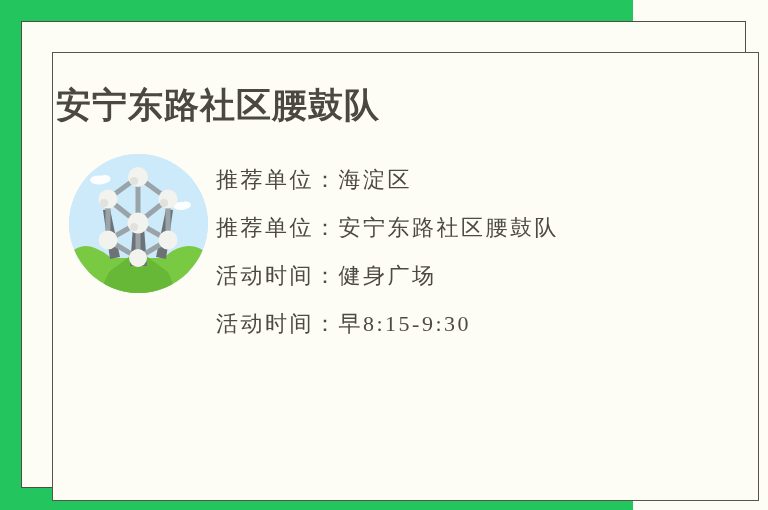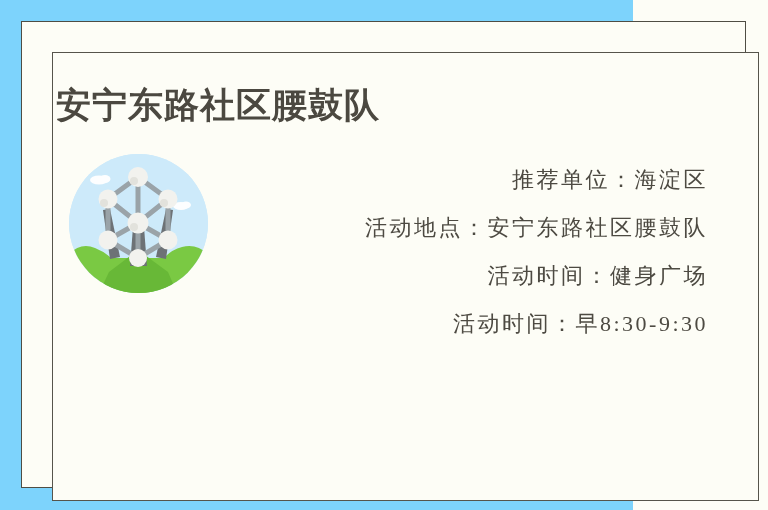--- a/index.html
+++ b/index.html
@@ -14,21 +14,21 @@
     font-family: "Liberation Sans", sans-serif;
     overflow: hidden;
   }
 
   
   .page {
     position: absolute;
     left: 0; top: 0;
     width: 633px;
     height: 510px;
-    background: #7dd3fc;
+    background: #22c55e;
   }
   .frame-outer {
     position: absolute;
     left: 21px;  top: 21px;
     width: 725px; height: 467px;
     border: 1px solid #4f4d44;
     box-sizing: border-box;
     background: #fdfdf6;
   }
   .frame-inner {
@@ -71,24 +71,24 @@
     height: 139px;
     border-radius: 50%;
     overflow: hidden;
     background: #cdeafa;
   }
   .thumb svg { display: block; width: 139px; height: 139px; }
 
   
   .details {
     position: absolute;
-    left: 172px;
+    left: 160px;
     top: 6px;
     width: 480px;
-    text-align: right;
+    text-align: left;
   }
   .detail-line {
     font-family: "Liberation Serif", "DejaVu Serif", serif;
     font-size: 22px;
     line-height: 48px;
     color: #4d4a42;
     letter-spacing: 2.5px;
     white-space: nowrap;
   }
 </style>
@@ -154,19 +154,19 @@
           <circle cx="65" cy="27" r="4"></circle>
           <circle cx="35" cy="49" r="4"></circle>
           <circle cx="95" cy="49" r="4"></circle>
           <circle cx="65" cy="73" r="4"></circle>
         </g>
       </svg>
     </div>
 
     <div class="details">
       <div class="detail-line">推荐单位：海淀区</div>
-      <div class="detail-line">活动地点：安宁东路社区腰鼓队</div>
+      <div class="detail-line">推荐单位：安宁东路社区腰鼓队</div>
       <div class="detail-line">活动时间：健身广场</div>
-      <div class="detail-line">活动时间：早8:30-9:30</div>
+      <div class="detail-line">活动时间：早8:15-9:30</div>
     </div>
 
   </div>
 </div>
 
 </body></html>

